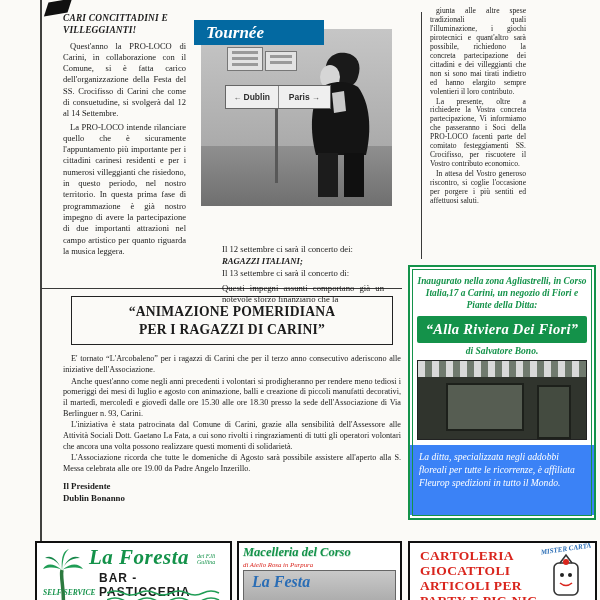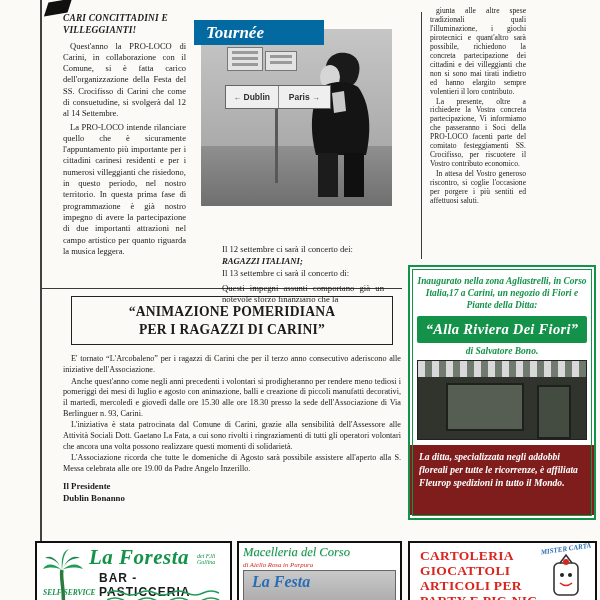--- a/index.html
+++ b/index.html
@@ -74,36 +74,36 @@
     background:#14924a;color:#fff;font-style:italic;font-weight:bold;font-size:14.5px;
     text-align:center;padding:5px 2px;border-radius:2px;letter-spacing:.3px;
   }
   .fiori-owner{color:#14924a;font-style:italic;font-weight:bold;font-size:9.5px;text-align:center;margin:3px 0 4px 0;}
   .fiori-photo{position:relative;height:78px;background:#30342d;overflow:hidden;border:1px solid #222;}
   .fiori-awning{position:absolute;left:0;top:0;width:100%;height:16px;
     background:repeating-linear-gradient(90deg,#d9d9d9 0 7px,#707a6e 7px 14px);}
   .fiori-window{position:absolute;left:18%;top:24px;width:44%;height:44px;background:#565d52;box-shadow:0 0 0 2px #1d201b;}
   .fiori-door{position:absolute;right:10%;top:26px;width:18%;height:50px;background:#444b40;box-shadow:0 0 0 2px #1d201b;}
   .fiori-footer{
-    background:#7f1d1d;color:#fff;font-style:italic;font-size:9.6px;line-height:1.35;
-    margin:5px -7px 0 -7px;padding:6px 9px 12px 9px;height:52px;font-weight:bold;
+    background:#3b82f6;color:#fff;font-style:italic;font-size:9.6px;line-height:1.35;
+    margin:5px -7px 0 -7px;padding:6px 9px 12px 9px;height:52px;
   }
 
   
   .ad{position:absolute;top:541px;box-sizing:border-box;background:#fff;border:2.5px solid #101010;overflow:hidden;z-index:2;}
   .ad-foresta{left:35px;width:197px;height:74px;}
   .palm{position:absolute;left:4px;top:3px;}
   .foresta-name{position:absolute;left:52px;top:2px;color:#14924a;font-style:italic;font-weight:bold;font-size:21px;letter-spacing:.5px;}
   .foresta-sub{position:absolute;left:160px;top:10px;color:#14924a;font-size:6px;font-style:italic;}
   .foresta-cat{position:absolute;left:62px;top:28px;font-weight:bold;font-size:12px;letter-spacing:1px;font-family:"Liberation Sans", sans-serif;}
   .foresta-serv{position:absolute;left:6px;top:44px;color:#14924a;font-style:italic;font-size:7.5px;font-weight:bold;line-height:1.5;}
   .foresta-waves{position:absolute;left:70px;top:46px;}
 
   .ad-macelleria{left:237px;width:165px;height:74px;padding:2px 4px;}
-  .mac-name{color:#14924a;font-weight:normal;font-style:italic;font-size:12.5px;text-shadow:.5px .5px 0 #cfe9da;}
+  .mac-name{color:#14924a;font-weight:bold;font-style:italic;font-size:12.5px;text-shadow:.5px .5px 0 #cfe9da;}
   .mac-sub{color:#d9251d;font-style:italic;font-size:6.8px;margin-top:1px;}
   .mac-photo{position:relative;margin-top:2px;height:44px;background:linear-gradient(#c9c9c9,#9f9f9f);border:1px solid #666;}
   .mac-tag1{position:absolute;left:8px;top:2px;color:#2a6db5;font-style:italic;font-weight:bold;font-size:16px;}
 
   .ad-cartoleria{left:408px;width:189px;height:74px;padding:6px 0 0 10px;}
   .cart-line{color:#d9251d;font-weight:bold;font-size:13.5px;line-height:1.1;font-family:"Liberation Serif", serif;letter-spacing:.3px;}
   .mascot{position:absolute;right:3px;top:2px;width:52px;text-align:center;}
   .mascot-label{display:block;color:#2a6db5;font-style:italic;font-weight:bold;font-size:7px;transform:rotate(-8deg);}
 </style>
 </head>

